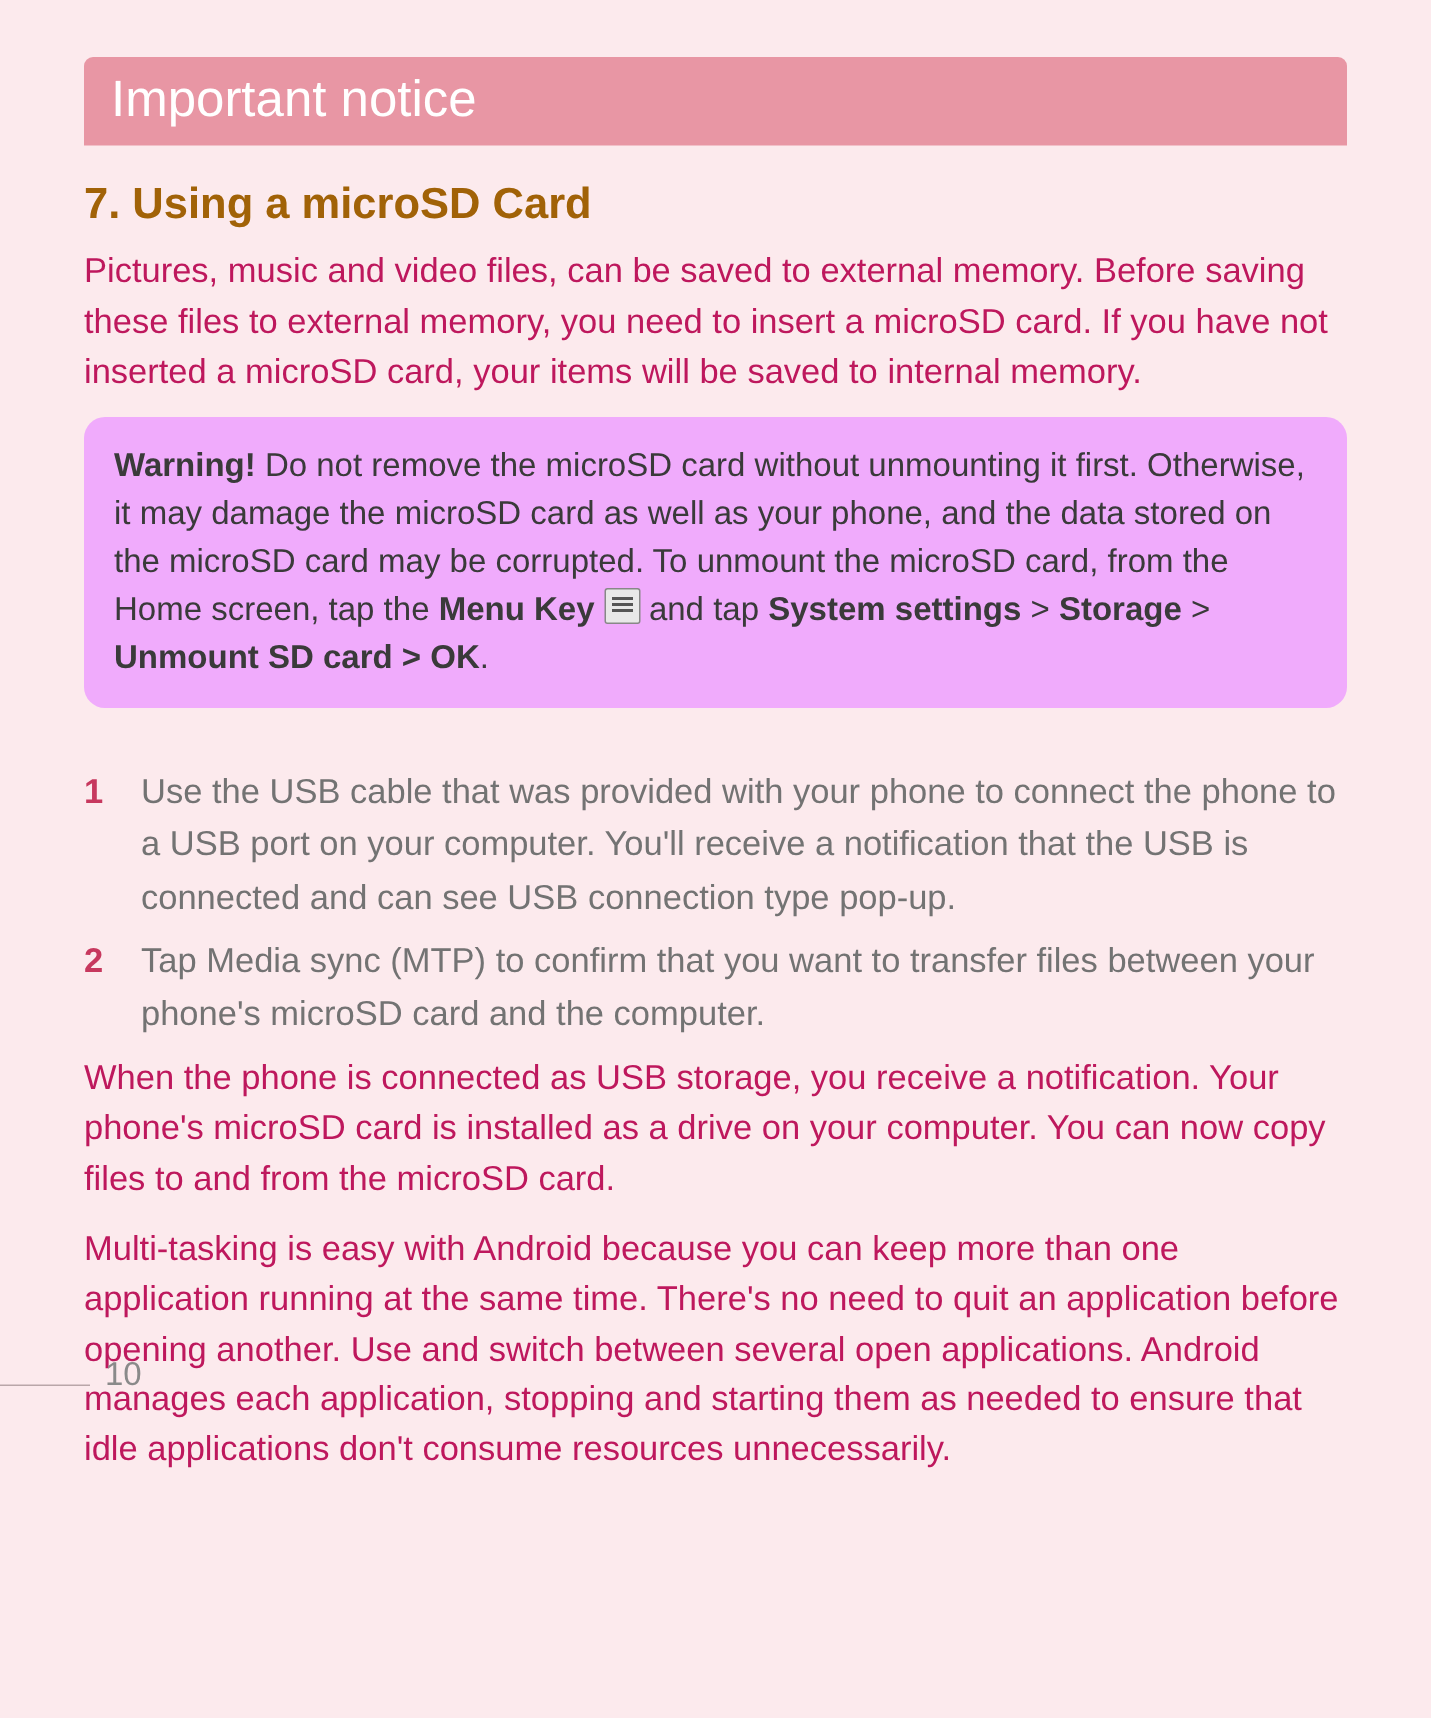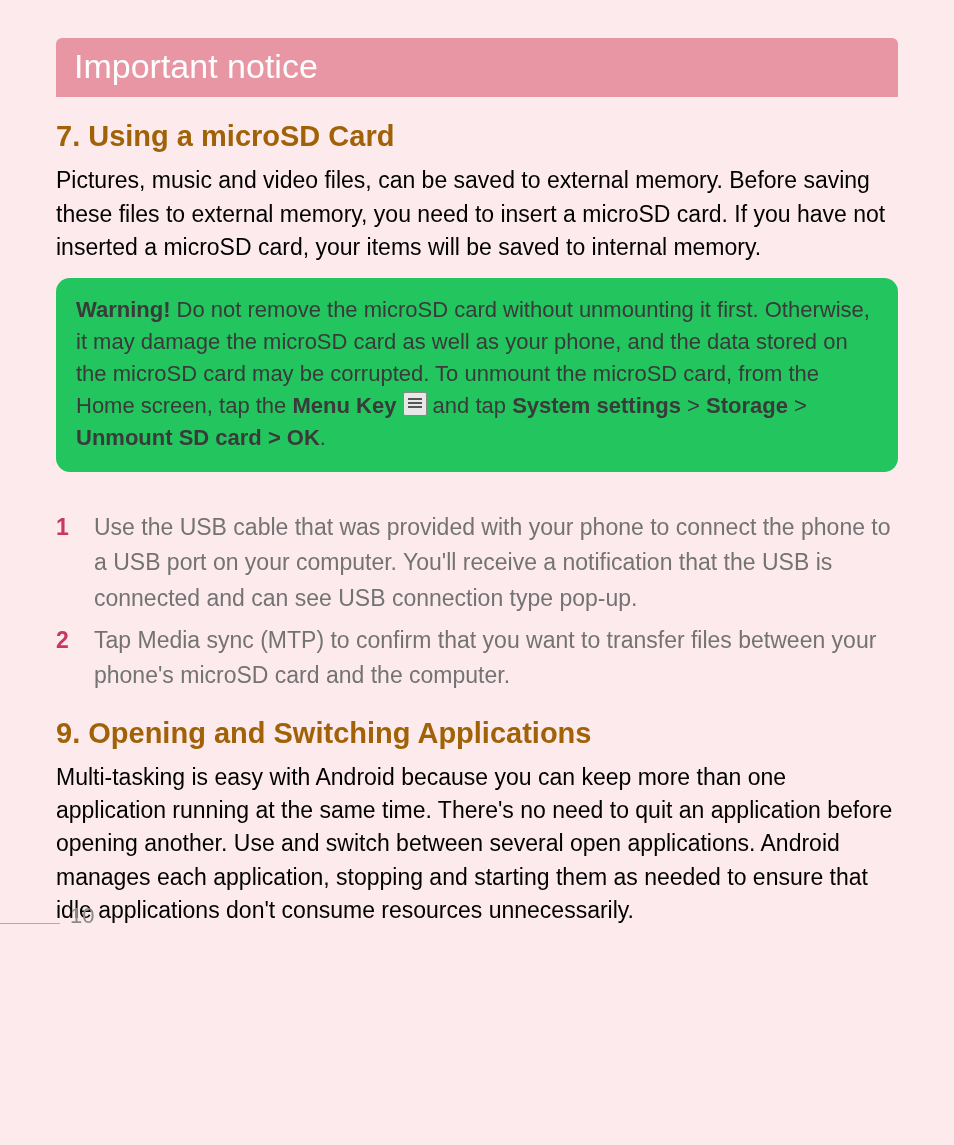--- a/index.html
+++ b/index.html
@@ -32,25 +32,25 @@
     color: #a16207;
     font-size: 29px;
     font-weight: 600;
     margin: 22px 0 10px 0;
     line-height: 1.2;
   }
   p.body {
     font-size: 23px;
     line-height: 1.45;
     margin: 8px 0 14px 0;
-    color: #000000;
+    color: #be185d;
     font-weight: 400;
   }
   .warnbox {
-    background: #22c55e;
+    background: #f0abfc;
     border-radius: 14px;
     padding: 16px 20px 18px 20px;
     font-size: 22px;
     line-height: 1.45;
     color: #3a3a3a;
     margin: 4px 0 38px 0;
   }
   .warnbox b { font-weight: 700; }
   .menu-icon {
     display: inline-block;
@@ -134,22 +134,22 @@
 
   <ol class="steps">
     <li>
       <span>Use the USB cable that was provided with your phone to connect the phone to a USB port on your computer. You'll receive a notification that the USB is connected and can see USB connection type pop-up.</span>
     </li>
     <li>
       <span>Tap </span><b>Media sync (MTP)</b><span> to confirm that you want to transfer files between your phone's microSD card and the computer.</span>
     </li>
   </ol>
 
+  <p class="body">When the phone is connected as USB storage, you receive a notification. Your phone's microSD card is installed as a drive on your computer. You can now copy files to and from the microSD card.</p>
 
-  <h2 class="section">9. Opening and Switching Applications</h2>
   <p class="body">Multi-tasking is easy with Android because you can keep more than one application running at the same time. There's no need to quit an application before opening another. Use and switch between several open applications. Android manages each application, stopping and starting them as needed to ensure that idle applications don't consume resources unnecessarily.</p>
 
   <div class="pagenum-wrap">
     <div class="pagenum-rule"></div>
     <div class="pagenum">10</div>
   </div>
 
 </div>
 
 </body></html>

